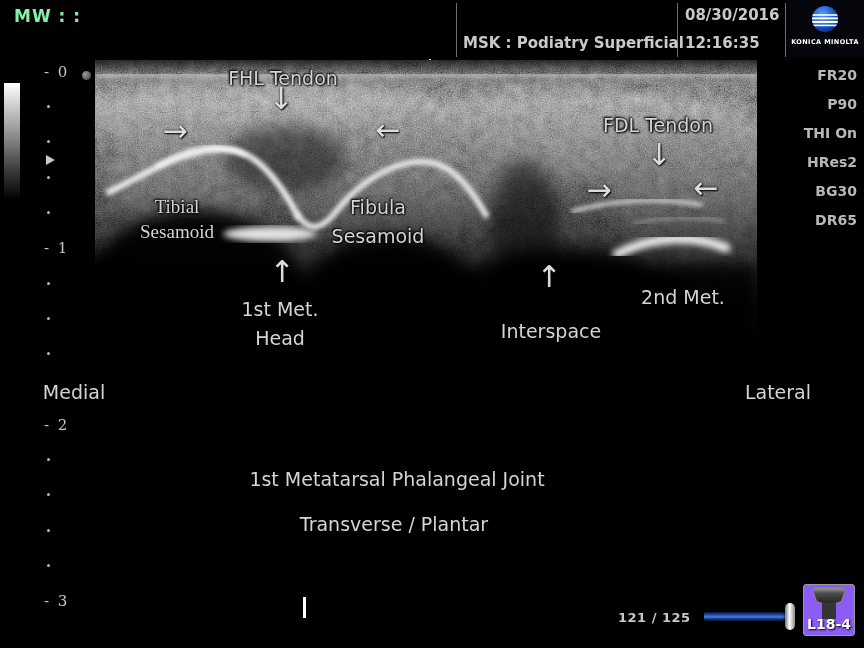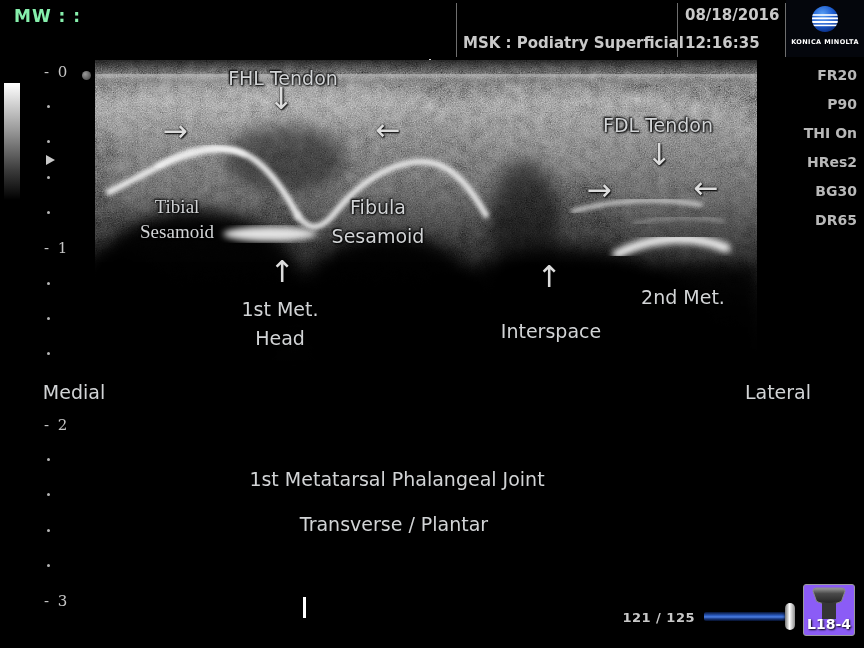--- a/index.html
+++ b/index.html
@@ -35,21 +35,21 @@
   .us-wrap{position:absolute;left:95px;top:60px;width:662px;height:306px;}
   
   .ann{position:absolute;transform:translate(-50%,-50%);font-size:19px;color:#d2d4d6;
        white-space:pre-line;text-align:center;line-height:29px;
        text-shadow:0 0 3px #000,1px 1px 2px #000,-1px -1px 2px #000;}
   .ann.tight{line-height:25px;font-family:Liberation Serif, serif;}
   .arrow{position:absolute;transform:translate(-50%,-50%);font-size:30px;color:#dcdcdc;
          text-shadow:0 0 2px #000,1px 1px 2px #000;line-height:30px;}
   
   .cine-marker{position:absolute;left:303px;top:597px;width:3px;height:21px;background:#fff;}
-  .cine-counter{position:absolute;left:618px;top:610px;width:77px;text-align:right;
+  .cine-counter{position:absolute;left:618px;top:610px;width:77px;
                 font-size:13px;font-weight:bold;color:#c9c9c9;letter-spacing:.5px;}
   .cine-bar{position:absolute;left:704px;top:612px;width:84px;height:9px;border-radius:2px;
             background:linear-gradient(180deg,#061231,#2c5cc2 40%,#4d7fe2 55%,#1a3a85 75%,#050f28);}
   .cine-thumb{position:absolute;left:785px;top:603px;width:10px;height:27px;border-radius:5px;
               background:linear-gradient(90deg,#777,#ffffff 45%,#8a8a8a);box-shadow:0 0 3px #000;}
   .probe-box{position:absolute;left:803px;top:584px;width:50px;height:50px;border:1px solid #9a9a9a;
              border-radius:3px;background:#8b5cf6;}
   .probe-box svg{position:absolute;left:50%;top:2px;transform:translateX(-50%);}
   .probe-label{position:absolute;left:0;bottom:3px;width:100%;text-align:center;font-size:14px;
                font-weight:bold;color:#fff;text-shadow:1px 1px 2px #000;}
@@ -57,21 +57,21 @@
 </head>
 <body>
 
 <div class="screen">
 
   <header class="topbar">
     <div class="mw-label">MW :  :</div>
     <div class="vsep" style="left:456px"></div>
     <div class="vsep" style="left:677px"></div>
     <div class="tb-text" style="left:463px;top:34px">MSK : Podiatry Superficial</div>
-    <div class="tb-text" style="left:685px;top:6px">08/18/2016</div>
+    <div class="tb-text" style="left:685px;top:6px">08/30/2016</div>
     <div class="tb-text" style="left:685px;top:34px">12:16:35</div>
     <div class="vsep" style="left:785px"></div>
     <div class="logo-cell">
       <svg width="48" height="36" viewBox="0 0 48 36">
         <defs>
           <radialGradient id="glb" cx="40%" cy="32%" r="75%">
             <stop offset="0" stop-color="#5aa0f5"></stop>
             <stop offset="0.55" stop-color="#1c5cd0"></stop>
             <stop offset="1" stop-color="#082a7e"></stop>
           </radialGradient>

